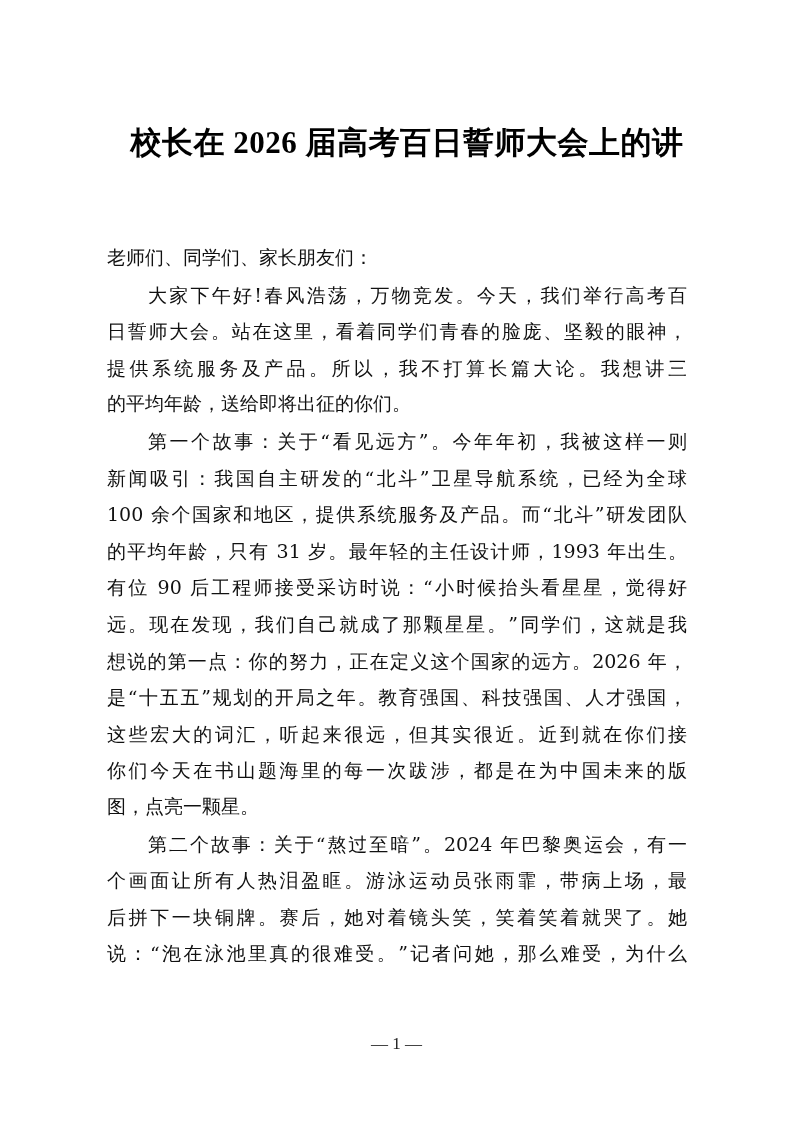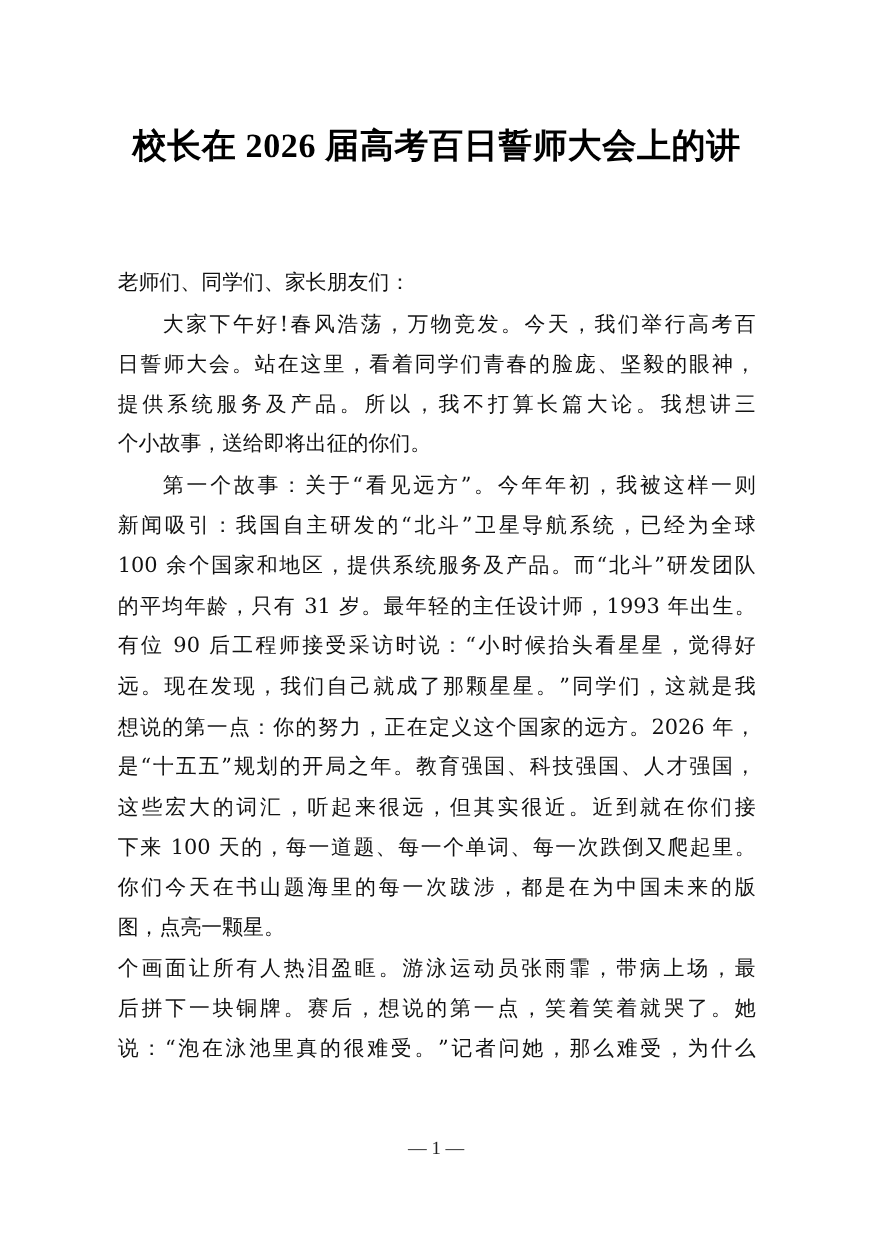--- a/index.html
+++ b/index.html
@@ -3,21 +3,21 @@
 <meta charset="utf-8">
 <style>
   html, body { margin: 0; padding: 0; background: #ffffff; }
   body { width: 793px; height: 1122px; position: relative; overflow: hidden; }
   .page { position: absolute; left: 0; top: 0; width: 793px; height: 1122px; background: #fff; }
   .title {
     position: absolute; left: 107px; top: 113px; width: 580px;
     font-family: "Liberation Serif", "DejaVu Serif", serif;
     font-weight: bold; font-size: 31px; line-height: 40px;
     color: #000; text-align: center; letter-spacing: 0.5px;
-    margin: 0;
+    margin: 10px;
   }
   .title span { display: block; white-space: nowrap; }
   .body {
     position: absolute; left: 107px; top: 240px; width: 580px;
     font-family: "DejaVu Serif", "Liberation Serif", serif;
     font-size: 19px; line-height: 36.6px; color: #111;
   }
   .line { display: block; white-space: nowrap; height: 36.6px; text-align: justify; text-align-last: justify; }
   .line.last { text-align-last: left; font-family: Liberation Serif, serif; }
   .line.indent { padding-left: 41px; }
@@ -33,33 +33,33 @@
   <h1 class="title">
     <span>校长在 2026 届高考百日誓师大会上的讲</span>
   </h1>
 
   <div class="body">
     <span class="line last">老师们、同学们、家长朋友们：</span>
     <div id="lines">
         <span class="line indent">大家下午好!春风浩荡，万物竞发。今天，我们举行高考百</span>
         <span class="line">日誓师大会。站在这里，看着同学们青春的脸庞、坚毅的眼神，</span>
         <span class="line">提供系统服务及产品。所以，我不打算长篇大论。我想讲三</span>
-        <span class="line last">个小故事，送给即将出征的你们。</span>
+        <span class="line last">的平均年龄，送给即将出征的你们。</span>
         <span class="line indent">第一个故事：关于“看见远方”。今年年初，我被这样一则</span>
         <span class="line">新闻吸引：我国自主研发的“北斗”卫星导航系统，已经为全球</span>
         <span class="line">100 余个国家和地区，提供系统服务及产品。而“北斗”研发团队</span>
         <span class="line">的平均年龄，只有 31 岁。最年轻的主任设计师，1993 年出生。</span>
         <span class="line">有位 90 后工程师接受采访时说：“小时候抬头看星星，觉得好</span>
         <span class="line">远。现在发现，我们自己就成了那颗星星。”同学们，这就是我</span>
         <span class="line">想说的第一点：你的努力，正在定义这个国家的远方。2026 年，</span>
         <span class="line">是“十五五”规划的开局之年。教育强国、科技强国、人才强国，</span>
         <span class="line">这些宏大的词汇，听起来很远，但其实很近。近到就在你们接</span>
-        <span class="line">下来 100 天的，每一道题、每一个单词、每一次跌倒又爬起里。</span>
         <span class="line">你们今天在书山题海里的每一次跋涉，都是在为中国未来的版</span>
         <span class="line last">图，点亮一颗星。</span>
+        <span class="line indent">第二个故事：关于“熬过至暗”。2024 年巴黎奥运会，有一</span>
         <span class="line">个画面让所有人热泪盈眶。游泳运动员张雨霏，带病上场，最</span>
-        <span class="line">后拼下一块铜牌。赛后，想说的第一点，笑着笑着就哭了。她</span>
+        <span class="line">后拼下一块铜牌。赛后，她对着镜头笑，笑着笑着就哭了。她</span>
         <span class="line">说：“泡在泳池里真的很难受。”记者问她，那么难受，为什么</span>
       </div>
   </div>
 
   <div class="footer">— 1 —</div>
 </div>
 
 </body></html>

